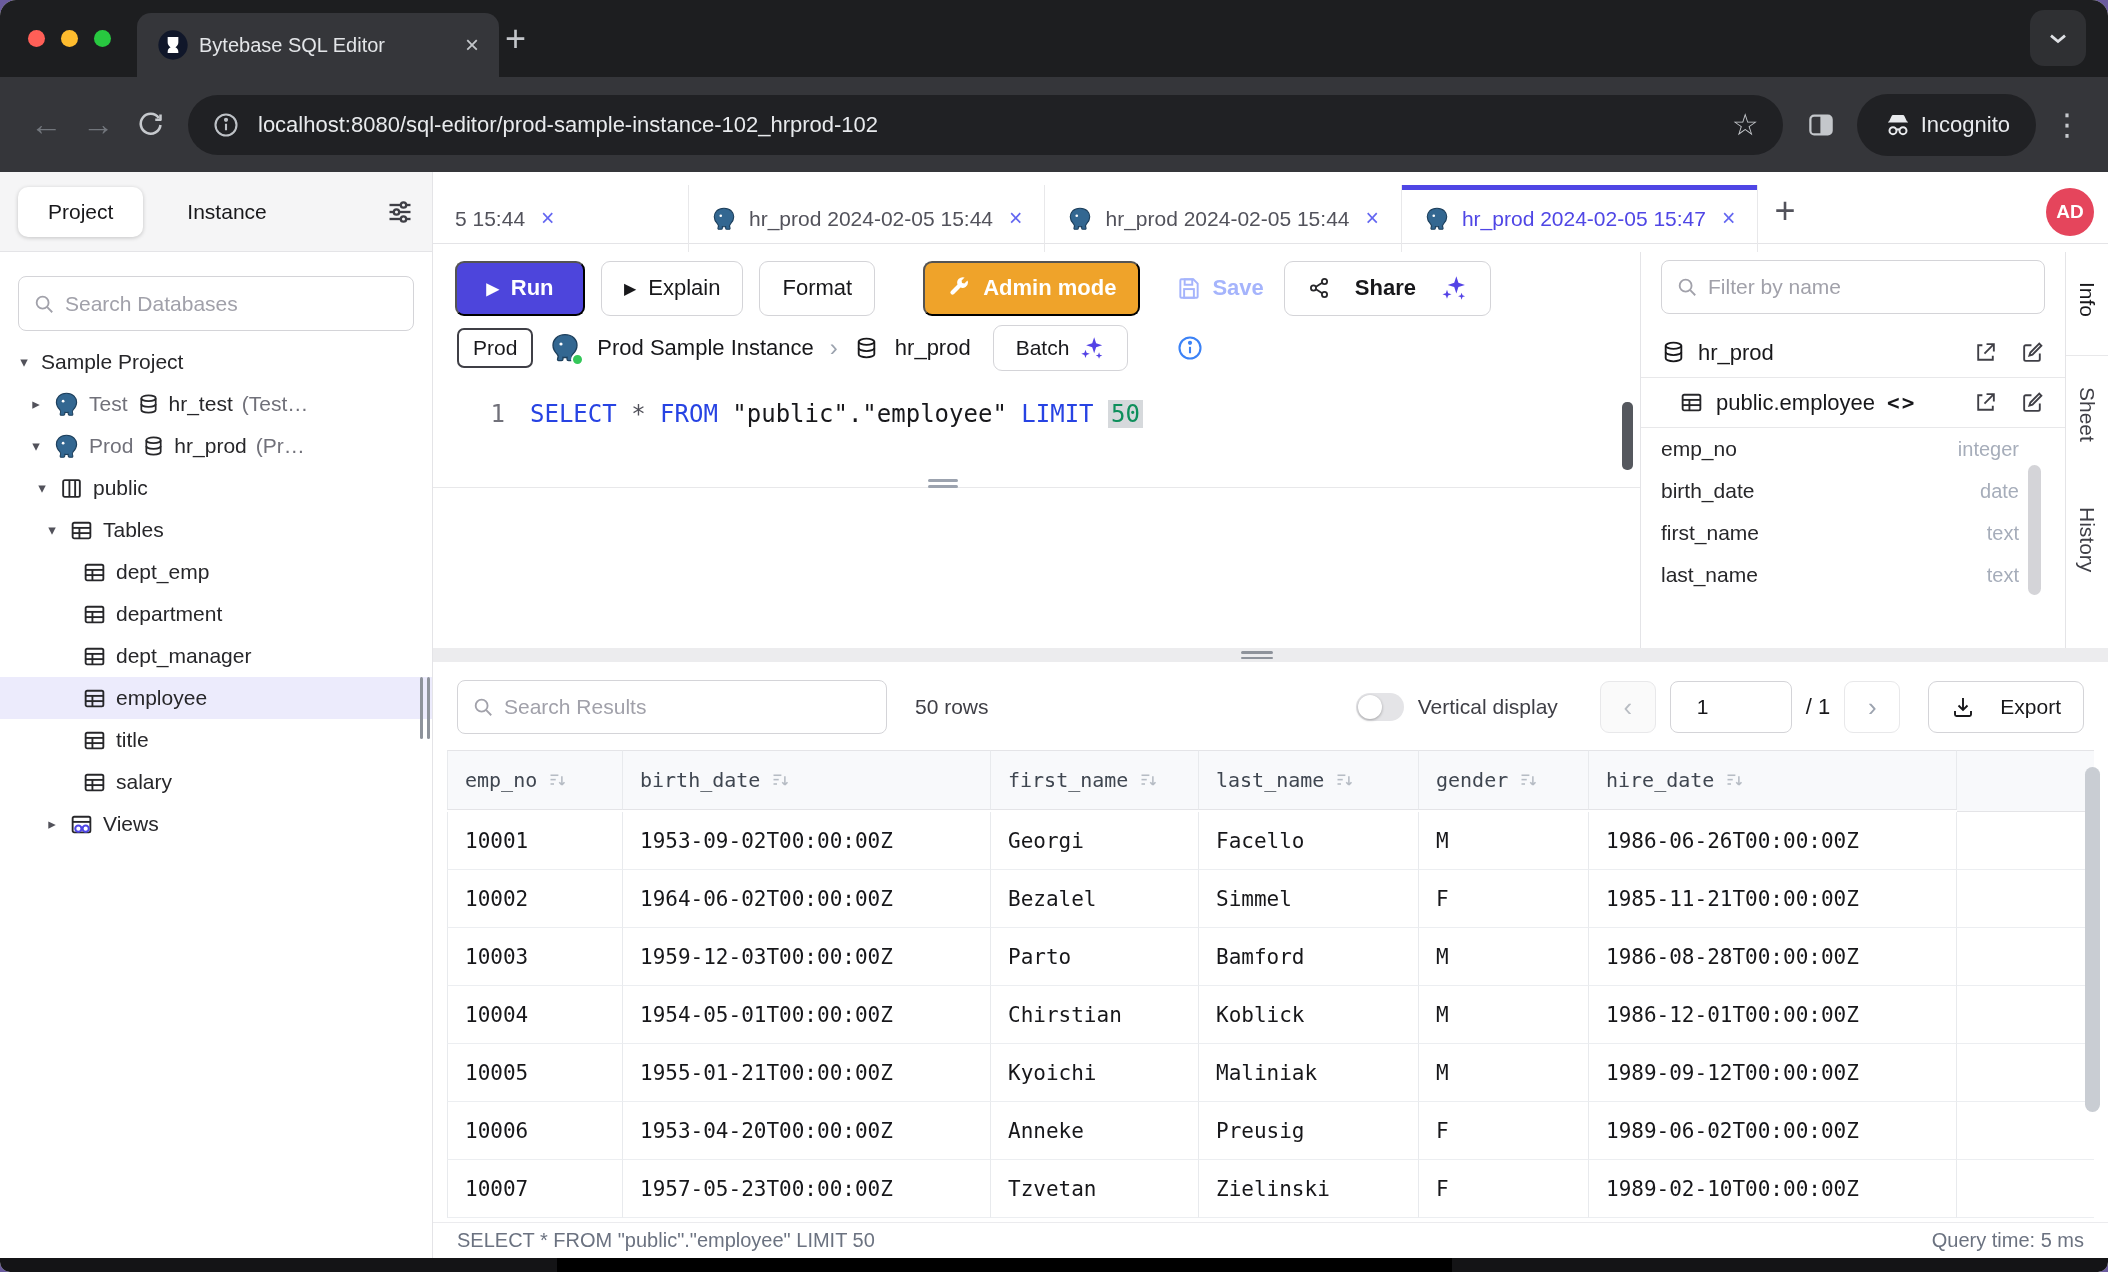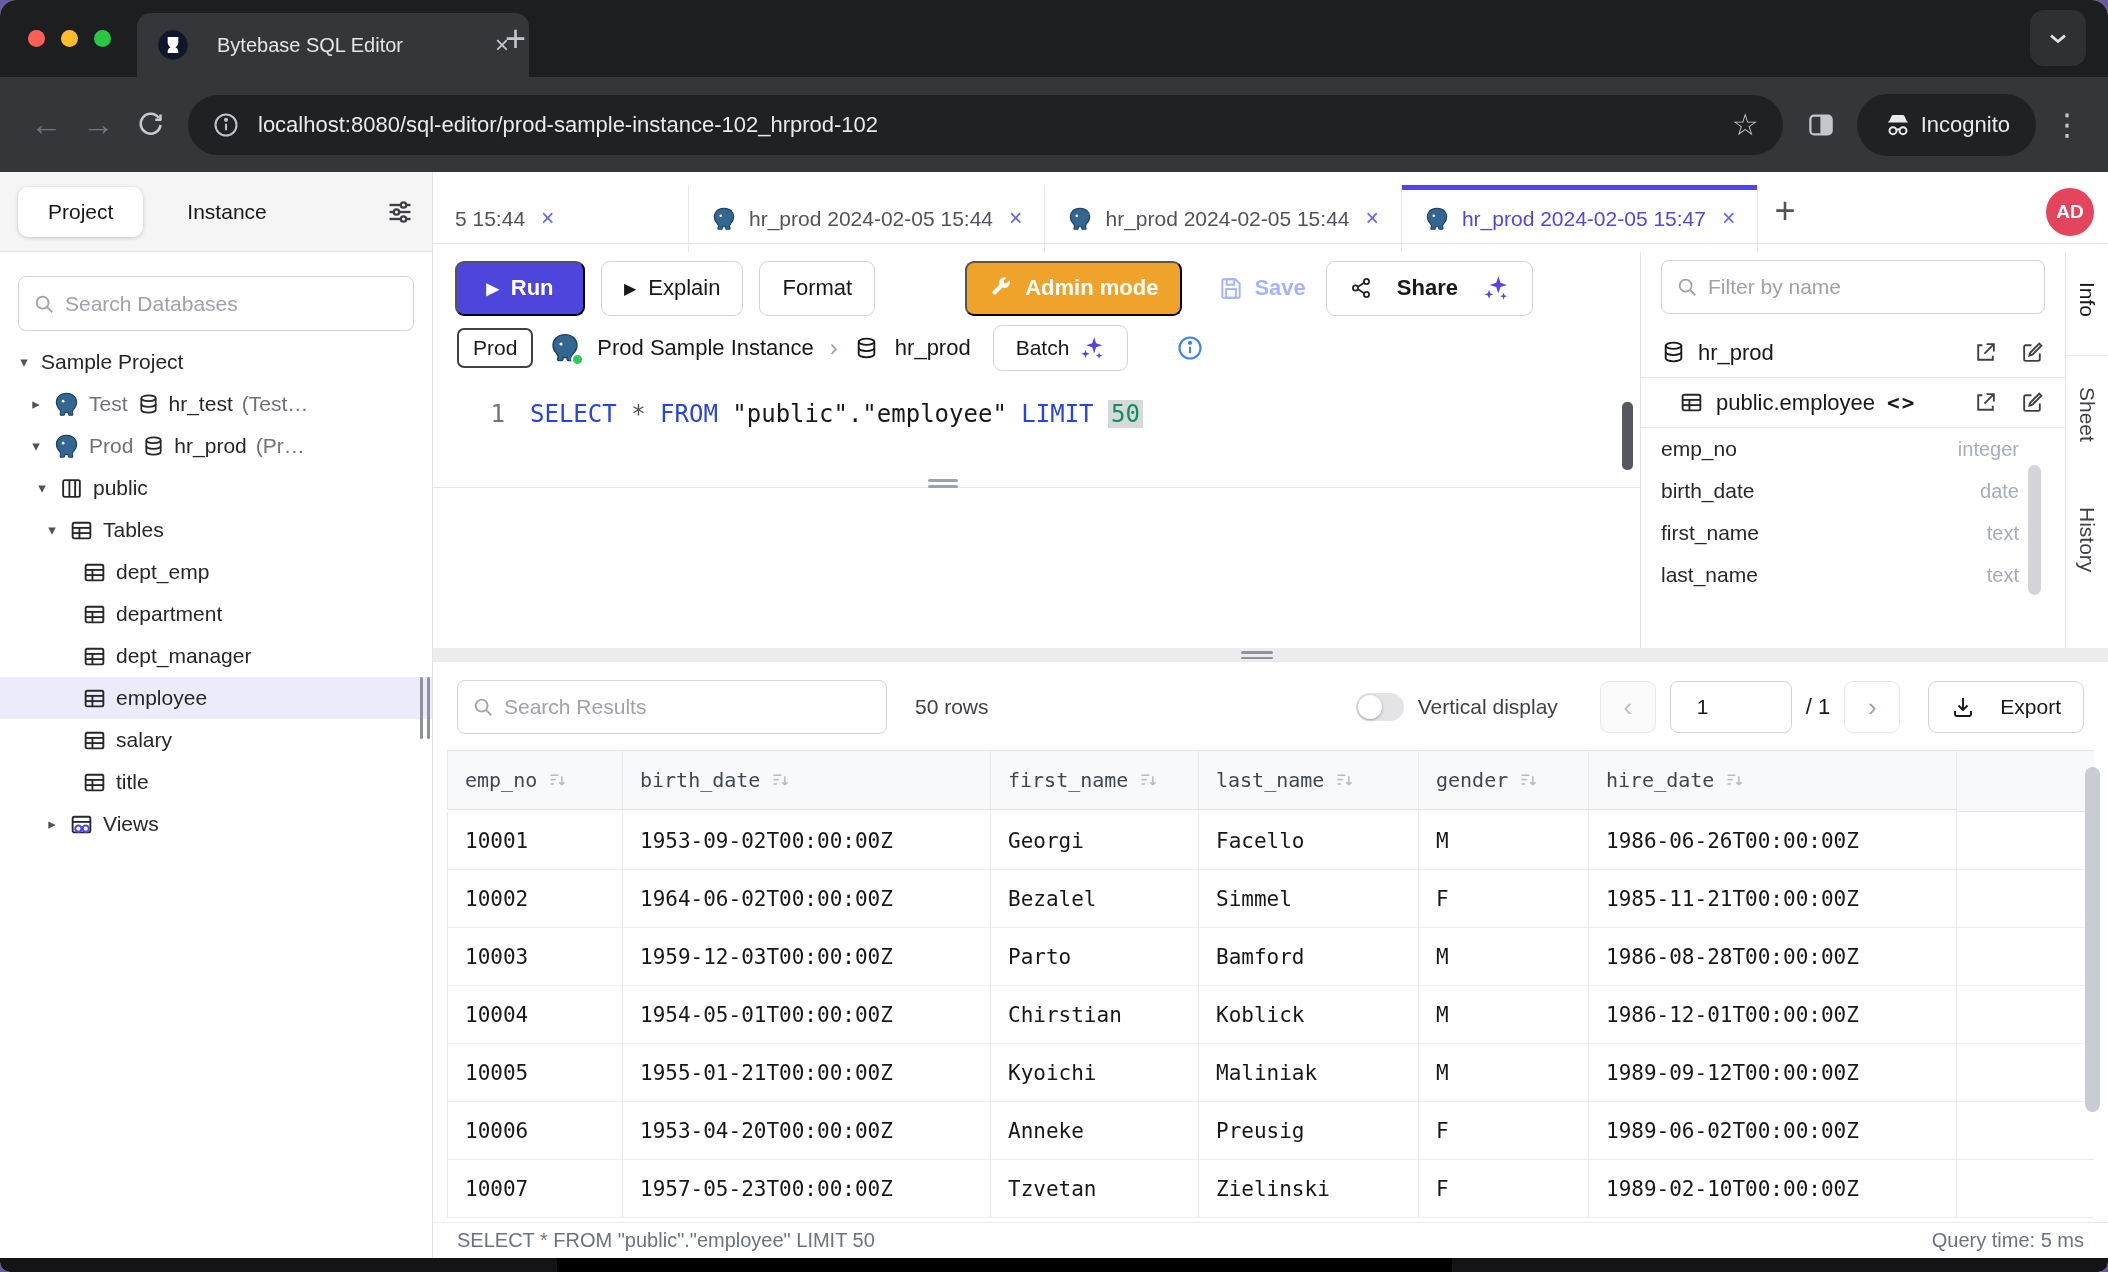--- a/index.html
+++ b/index.html
@@ -5,21 +5,21 @@
   * { box-sizing: border-box; margin: 0; padding: 0; }
   html,body { width:2108px; height:1272px; overflow:hidden; }
   body { position:relative; background:#6a5b9e; font-family:"Liberation Sans", sans-serif; }
   .window { position:absolute; inset:0; border-radius:16px 16px 10px 10px; overflow:hidden; background:#fff; }
 
   
   .tabstrip { position:relative; height:77px; background:#1d1e20; }
   .lights { position:absolute; left:28px; top:0; height:77px; display:flex; align-items:center; gap:16px; }
   .light { width:17px; height:17px; border-radius:50%; }
   .light.red{background:#ff5f57;} .light.yellow{background:#febc2e;} .light.green{background:#28c840;}
-  .btab { position:absolute; left:137px; top:13px; width:392px; height:64px; background:#35363a; border-radius:14px 14px 0 0; display:flex; align-items:center; padding:0 20px; gap:28px; }
+  .btab { position:absolute; left:137px; top:13px; width:362px; height:64px; background:#35363a; border-radius:14px 14px 0 0; display:flex; align-items:center; padding:0 20px; gap:10px; }
   .btab .title { color:#e3e5e8; font-size:20px; flex:1; white-space:nowrap; }
   .btab .bx { color:#c3c6ca; font-size:24px; }
   .favicon { width:32px; height:32px; flex:0 0 auto; }
   .newtab { position:absolute; left:505px; top:0; height:77px; display:flex; align-items:center; color:#c3c6ca; font-size:36px; font-weight:300; }
   .tabsearch { position:absolute; right:22px; top:10px; width:56px; height:56px; border-radius:14px; background:#2f3033; display:flex; align-items:center; justify-content:center; }
 
   .navrow { height:95px; background:#35363a; display:flex; align-items:center; padding:0 20px; }
   .navbtn { width:52px; height:52px; display:flex; align-items:center; justify-content:center; font-size:32px; color:#c6c9cd; flex:0 0 auto; }
   .navbtn.dim { color:#72767c; }
   .urlpill { flex:1; height:60px; background:#202124; border-radius:30px; display:flex; align-items:center; padding:0 24px; gap:18px; margin:0 12px; min-width:0; }
@@ -66,21 +66,21 @@
   .avatar { position:absolute; right:14px; top:16px; width:48px; height:48px; border-radius:50%; background:#e5455c; color:#fff; font-weight:bold; font-size:19px; display:flex; align-items:center; justify-content:center; }
 
   
   .editor-col { position:absolute; left:433px; top:80px; width:1207px; height:396px; background:#fff; }
   .etoolbar { display:flex; align-items:center; padding:8px 22px 0; height:64px; }
   .btn { height:55px; border-radius:9px; display:flex; align-items:center; justify-content:center; gap:12px; font-size:22px; }
   .btn-run { width:130px; background:#4d45dc; color:#fff; font-weight:bold; margin-right:16px; }
   .btn-outline { border:1.5px solid #d4d4d8; background:#fff; color:#18181b; padding:0 22px; }
   .btn-explain { margin-right:16px; }
   .play { font-size:16px; }
-  .btn-admin { background:#efa32a; color:#fff; font-weight:bold; padding:0 22px; margin-left:90px; }
+  .btn-admin { background:#efa32a; color:#fff; font-weight:bold; padding:0 22px; margin-left:48px; }
   .btn-save { display:flex; align-items:center; gap:10px; color:#a5b4fc; font-size:22px; font-weight:bold; margin-left:36px; }
   .btn-share { margin-left:20px; gap:24px;font-weight:bold; }
   .ebread { display:flex; align-items:center; gap:16px; padding:14px 24px 10px; height:60px; }
   .envbadge { border:2px solid #3f3f46; border-radius:7px; padding:6px 14px; font-size:21px; color:#18181b; }
   .bc-text { font-size:22px; color:#18181b; }
   .bc-sep { font-size:24px; color:#9ca3af; }
   .btn-batch { height:46px; gap:10px; font-size:21px; margin-left:6px; }
   .elewrap { position:relative; display:flex; }
   .gdot { position:absolute; right:-3px; bottom:-2px; width:13px; height:13px; border-radius:50%; background:#34c759; border:2.5px solid #fff; }
   .infoicon { color:#3b82f6; display:flex; margin-left:32px; }
@@ -369,33 +369,33 @@
 
             <div class="trow ind-item">
               <span class="ticon">
                 <svg width="25" height="25" viewBox="0 0 24 24" fill="none" stroke="#27272a" stroke-width="1.8">
                   <rect x="3.5" y="4.5" width="17" height="15" rx="1.5"></rect>
                   <line x1="3.5" y1="9.5" x2="20.5" y2="9.5"></line>
                   <line x1="3.5" y1="14.5" x2="20.5" y2="14.5"></line>
                   <line x1="10" y1="9.5" x2="10" y2="19.5"></line>
                 </svg>
               </span>
-              <span>salary</span>
+              <span>title</span>
             </div>
 
             <div class="trow ind-item">
               <span class="ticon">
                 <svg width="25" height="25" viewBox="0 0 24 24" fill="none" stroke="#27272a" stroke-width="1.8">
                   <rect x="3.5" y="4.5" width="17" height="15" rx="1.5"></rect>
                   <line x1="3.5" y1="9.5" x2="20.5" y2="9.5"></line>
                   <line x1="3.5" y1="14.5" x2="20.5" y2="14.5"></line>
                   <line x1="10" y1="9.5" x2="10" y2="19.5"></line>
                 </svg>
               </span>
-              <span>title</span>
+              <span>salary</span>
             </div>
           </div>
 
         <div class="trow ind-grp">
           <span class="caret">▸</span>
           <span class="ticon">
             <svg width="25" height="25" viewBox="0 0 24 24" fill="none">
                 <rect x="3.5" y="4.5" width="17" height="15" rx="1.5" stroke="#27272a" stroke-width="1.8"></rect>
                 <line x1="3.5" y1="9.5" x2="20.5" y2="9.5" stroke="#27272a" stroke-width="1.8"></line>
                 <circle cx="9" cy="16" r="3" stroke="#4f46e5" stroke-width="2" fill="#fff"></circle>

